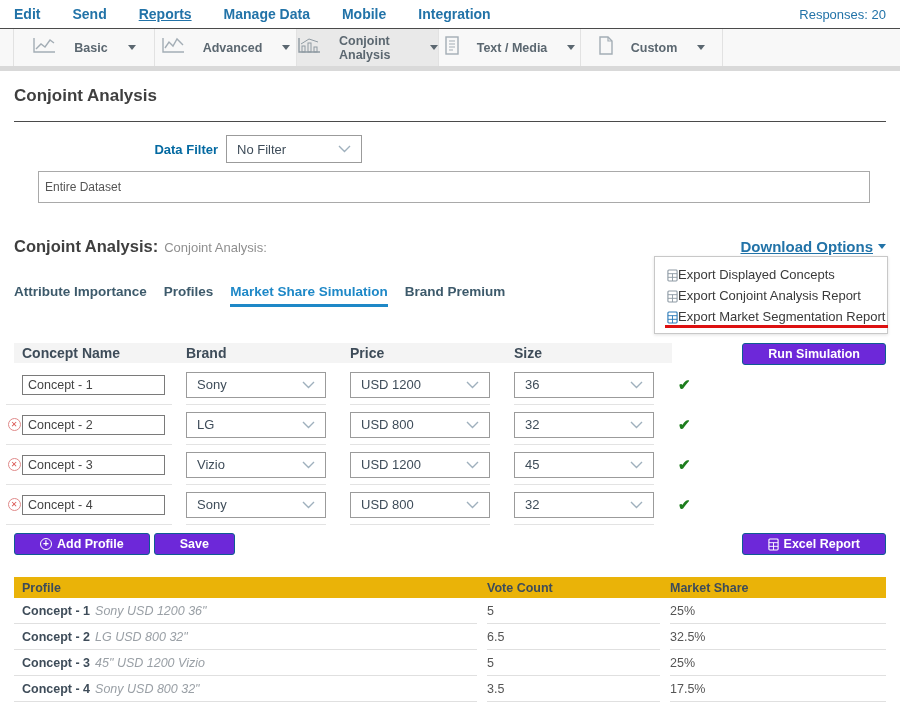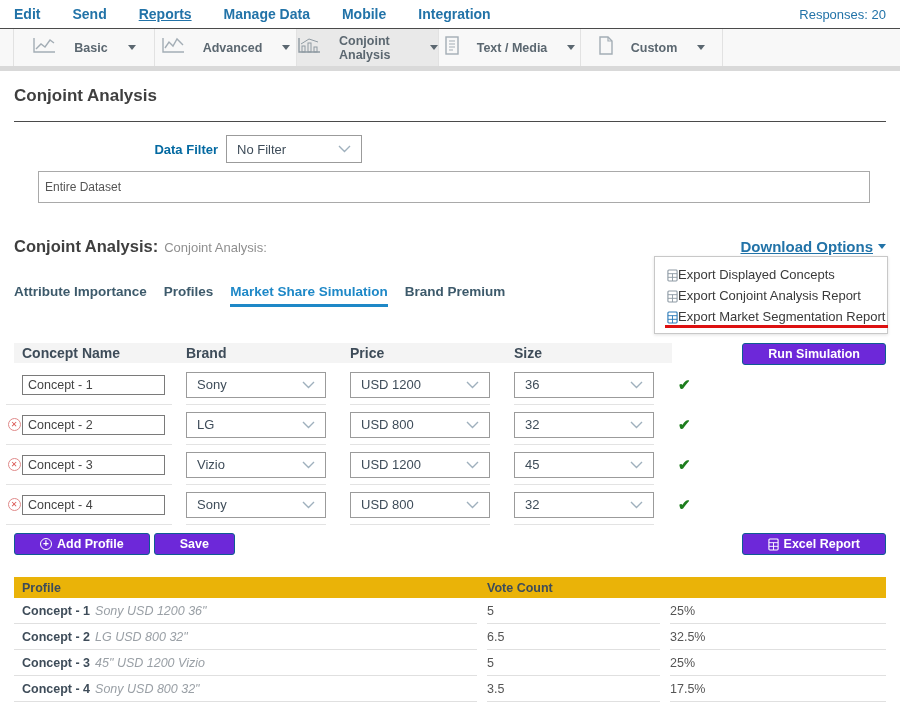--- a/index.html
+++ b/index.html
@@ -386,20 +386,21 @@
         <span>Excel Report</span>
       </button>
     </div>
 
     <div class="results">
       <div class="res-grid res-head">
         <span>Profile</span>
           <span></span>
         <span>Vote Count</span>
           <span></span>
+        <span>Market Share</span>
       </div>
 
       <div class="res-grid res-row">
         <div class="res-cell profile">
             <span class="res-name">Concept - 1</span>
             <span class="res-desc">Sony USD 1200 36"</span>
           </div>
           <div></div>
         <div class="res-cell">5</div>
           <div></div>

